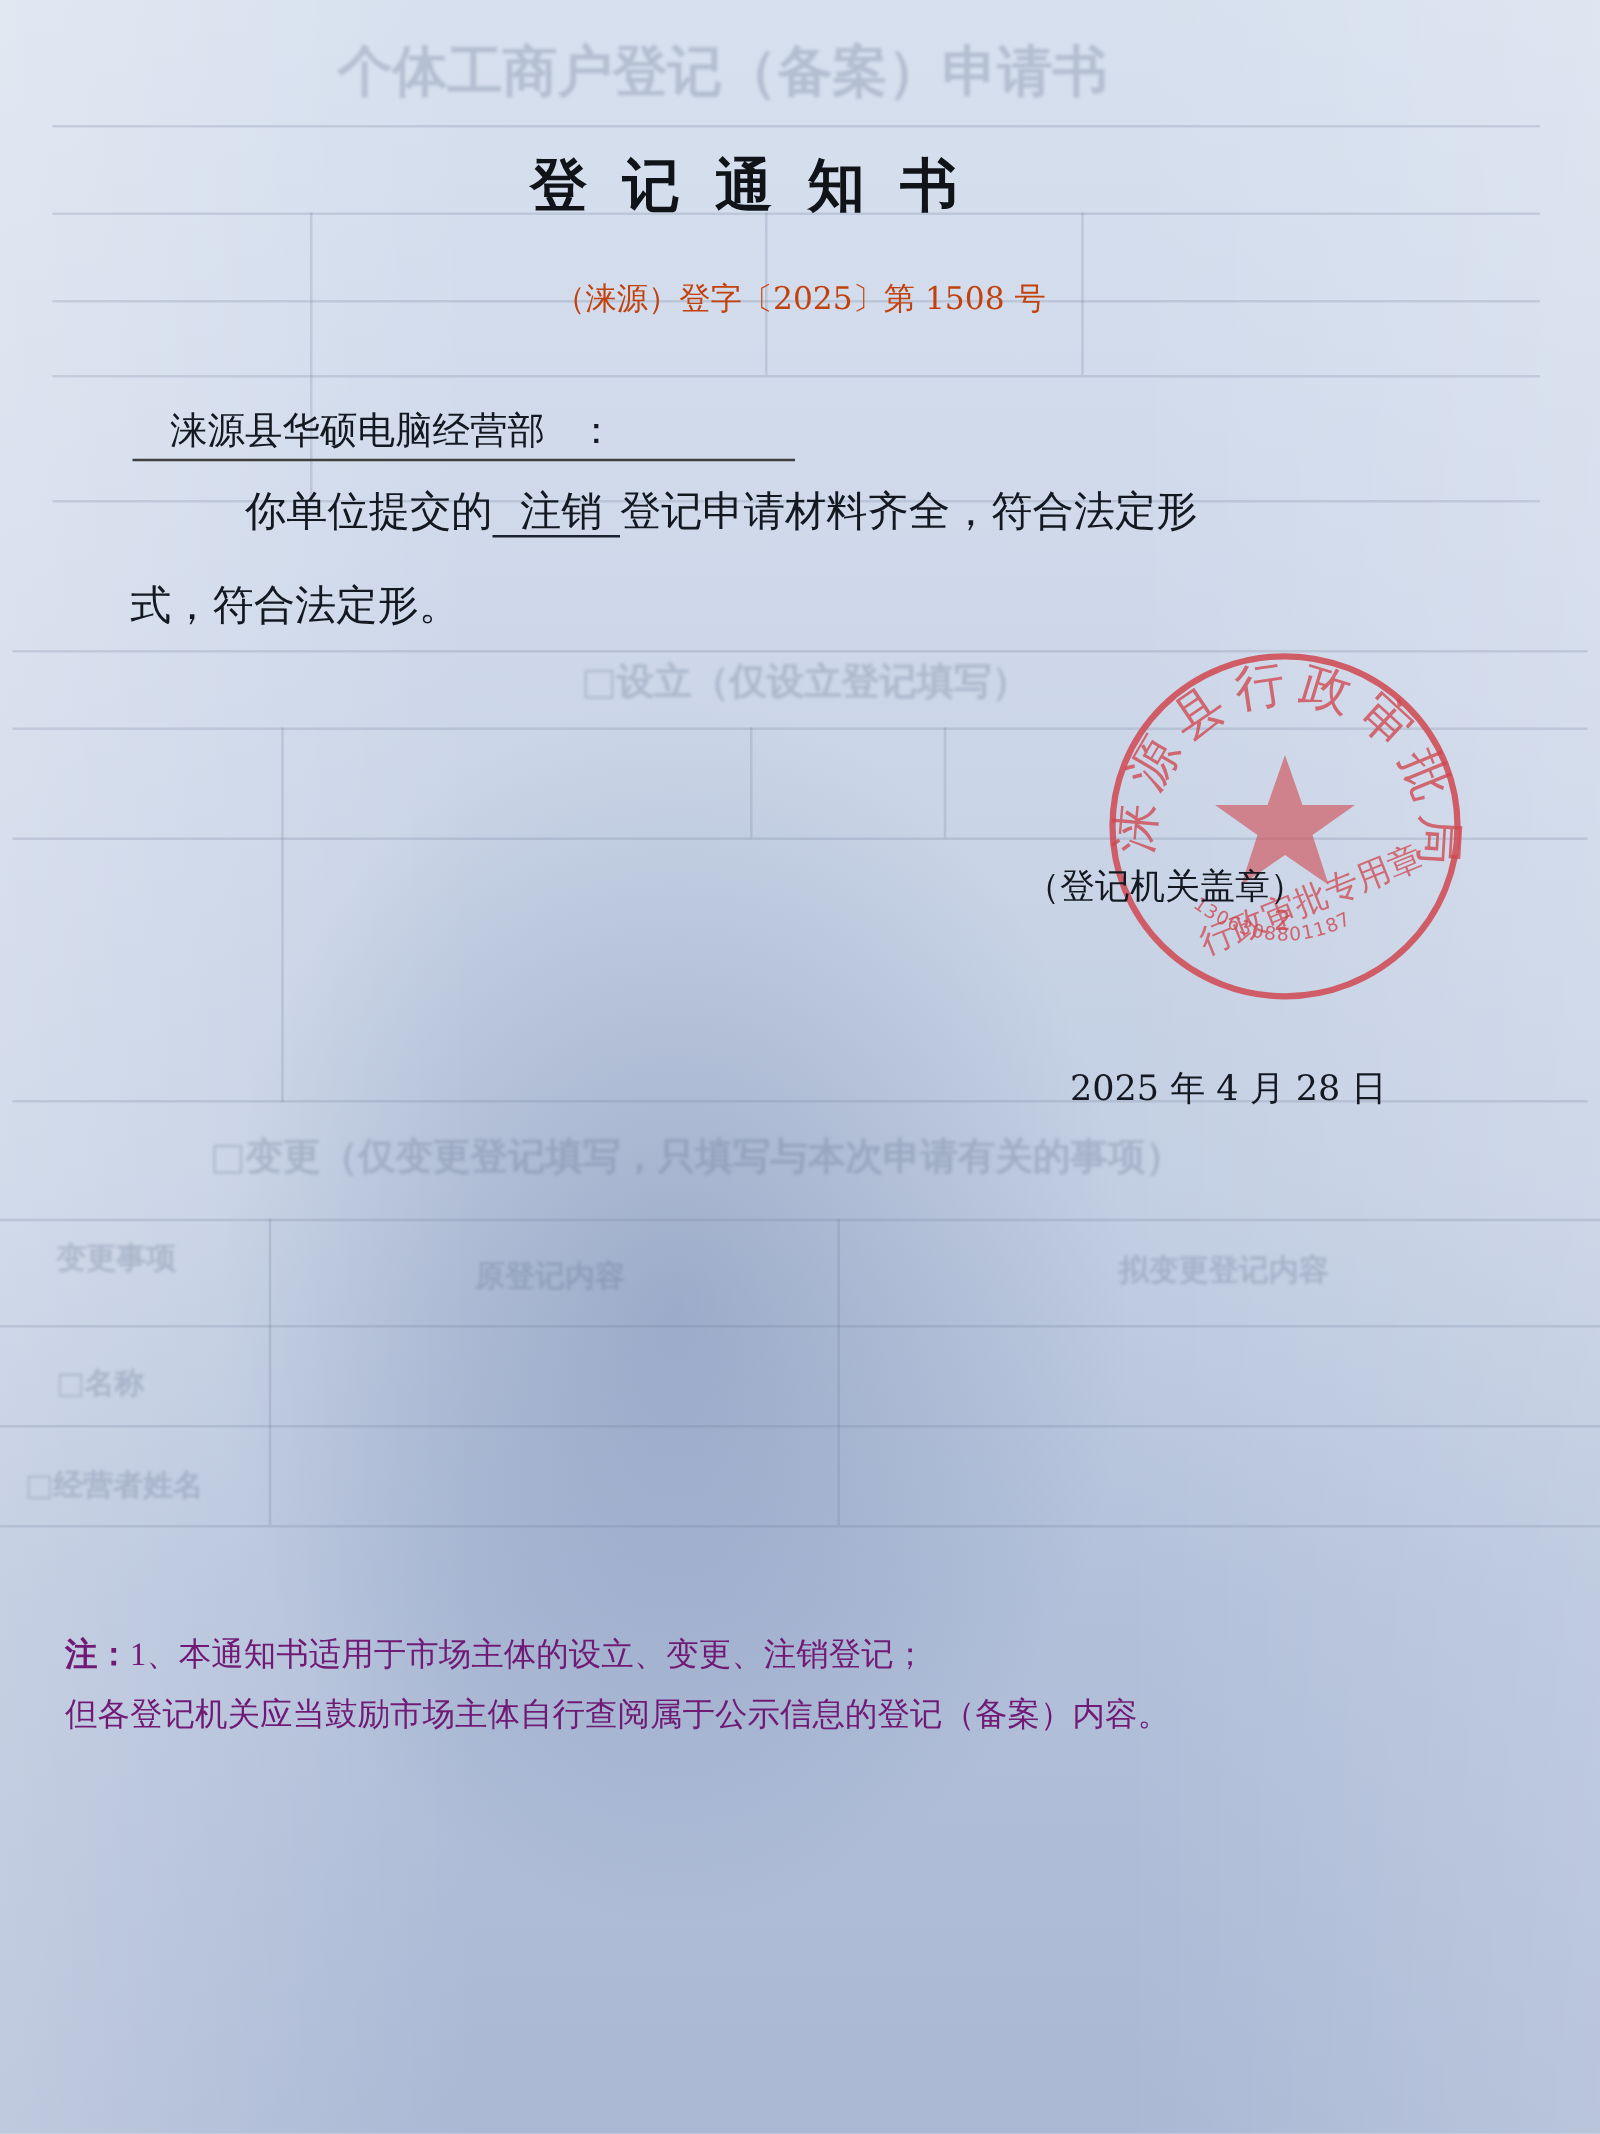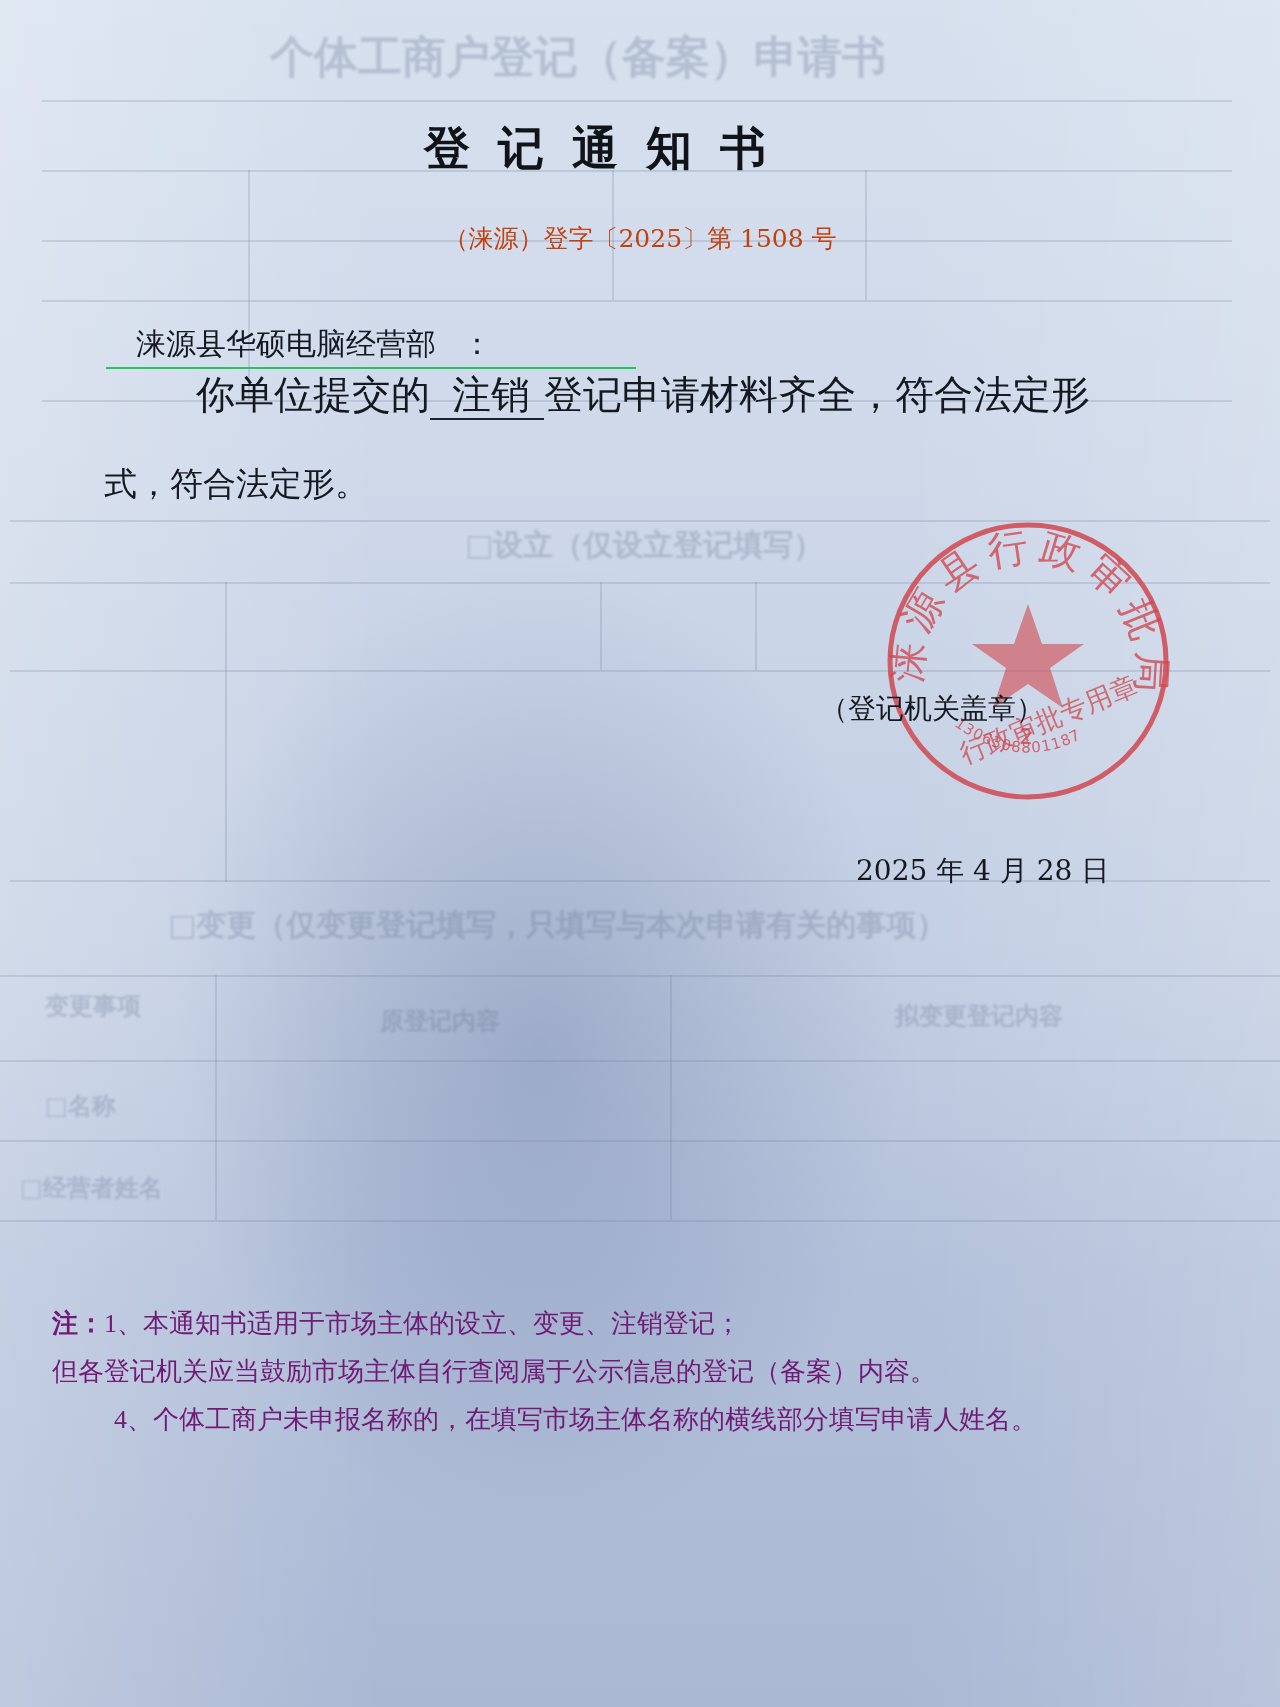--- a/index.html
+++ b/index.html
@@ -30,26 +30,26 @@
     font-family:"DejaVu Sans", sans-serif; font-weight:bold;
     font-size:46px; letter-spacing:28px; text-indent:28px; color:#101318;
   }
   .doc-number {
     position:absolute; left:0; width:1280px; top:222px; text-align:center;
     font-size:25px; color:#c2410c;
   }
   .addressee {
     position:absolute; left:106px; top:324px; width:500px;
     font-family:"DejaVu Sans", sans-serif; font-size:30px;
-    border-bottom:2px solid #22c55e; padding-left:30px; padding-bottom:2px;
+    border-bottom:2px solid #404040; padding-left:30px; padding-bottom:2px;
   }
   .addressee .colon { margin-left:26px; }
   .body-line1 {
-    position:absolute; left:196px; top:368px;
-    font-family:"DejaVu Sans", sans-serif; font-size:39px; white-space:nowrap;
+    position:absolute; left:196px; top:387px;
+    font-family:"DejaVu Sans", sans-serif; font-size:33px; white-space:nowrap;
   }
   .fill-in {
     display:inline-block; border-bottom:2px solid #1c2230; padding:0 14px 0 22px; line-height:1.15;
   }
   .body-line2 {
     position:absolute; left:104px; top:462px;
     font-family:"DejaVu Sans", sans-serif; font-size:33px; white-space:nowrap;
   }
   .seal-caption {
     position:absolute; left:820px; top:690px;
@@ -134,14 +134,13 @@
     <textPath href="#sealBottom" startOffset="4%">1306308801187</textPath>
   </text>
 </svg>
 
 <div class="seal-caption">（登记机关盖章）</div>
 <div class="date">2025 年 4 月 28 日</div>
 
 <div class="notes">
   <div class="row"><span class="lbl">注：</span><span>1、本通知书适用于市场主体的设立、变更、注销登记；</span></div>
   <div class="row">但各登记机关应当鼓励市场主体自行查阅属于公示信息的登记（备案）内容。</div>
-  <div class="row indent">4、个体工商户未申报名称的，在填写市场主体名称的横线部分填写申请人姓名。</div>
 </div>
 
 </body></html>

